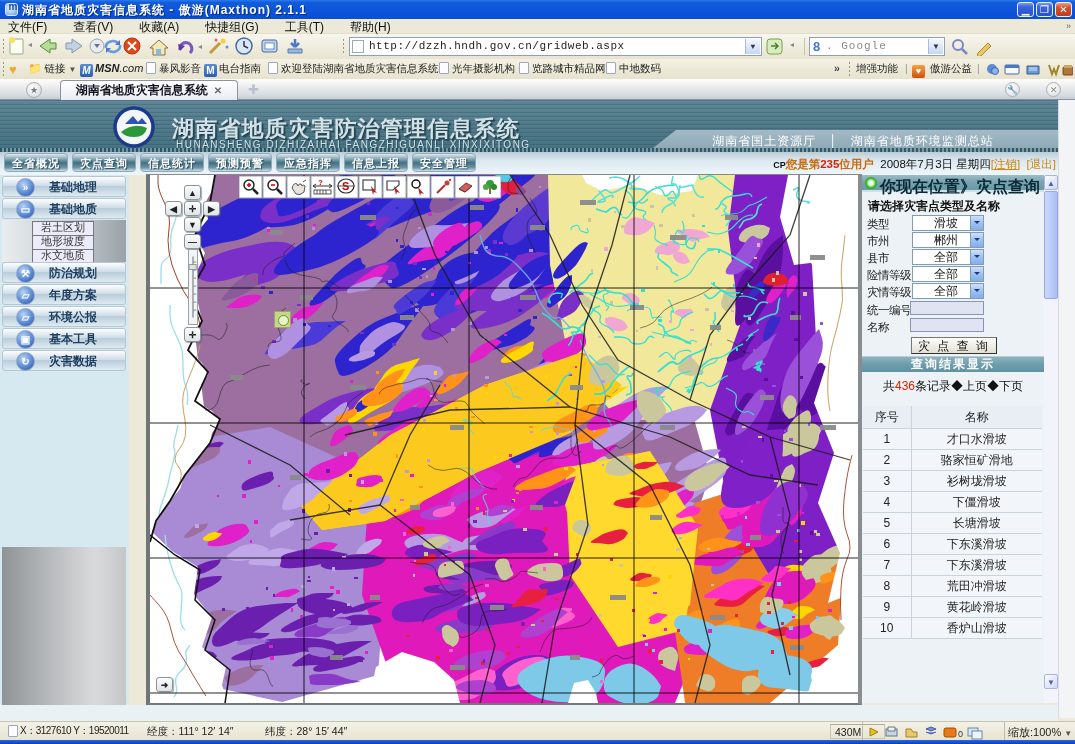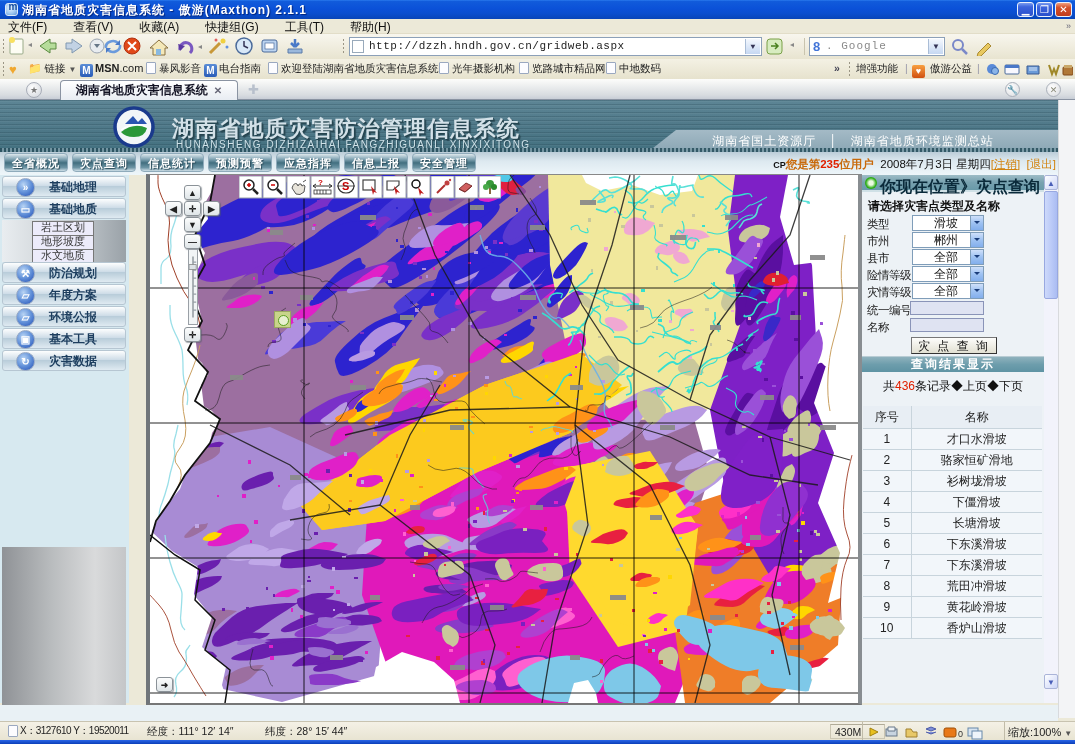--- a/index.html
+++ b/index.html
@@ -1,20 +1,20 @@
 <!DOCTYPE html>
 <html><head><meta charset="utf-8">
 <style>
 *{margin:0;padding:0;box-sizing:border-box;}
 html,body{width:1075px;height:744px;overflow:hidden;font-family:"Liberation Sans",sans-serif;}
 body{position:relative;background:#ece9d8;}
 .abs{position:absolute;}
 
 
-#titlebar{left:0;top:0;width:1075px;height:19px;background:linear-gradient(180deg,#2a7aee 0%,#115bdb 8%,#0b51d8 45%,#0a4ecf 70%,#0845b8 100%);color:#fff;}
+#titlebar{left:0;top:0;width:1075px;height:33px;background:linear-gradient(180deg,#2a7aee 0%,#115bdb 8%,#0b51d8 45%,#0a4ecf 70%,#0845b8 100%);color:#fff;}
 #titlebar .ttxt{position:absolute;left:22px;top:2px;font-size:12px;font-weight:bold;letter-spacing:1px;text-shadow:1px 1px 1px #00237a;white-space:nowrap;}
 .mxicon{position:absolute;left:5px;top:3px;width:13px;height:13px;border-radius:3px;background:radial-gradient(circle at 40% 35%,#eaf4ff,#9cc6f0 60%,#5b93d8);border:1px solid #dce9f8;}
 .mxicon:after{content:"m";position:absolute;left:2.5px;top:-3px;color:#1b4fa0;font-size:10px;font-weight:bold;}
 .wbtn{position:absolute;top:2px;width:17px;height:15px;border-radius:3px;border:1px solid #e8f0fc;color:#fff;font-size:10px;text-align:center;line-height:13px;}
 .wmin,.wmax{background:linear-gradient(180deg,#7a9bf0 0%,#3c64dd 30%,#2a50cc 100%);}
 .wclose{background:linear-gradient(180deg,#f0a080 0%,#d4512a 35%,#c03c1c 100%);}
 
 
 #menubar{left:0;top:19px;width:1075px;height:15px;background:#ece9d8;font-size:12px;color:#111;border-bottom:1px solid #e2ddc8;}
 #menubar span{margin-right:26px;}
@@ -194,21 +194,21 @@
     <circle cx="8" cy="8" r="5" fill="none" stroke="#7a88c8" stroke-width="2"></circle>
       <path d="M12 12 l5 5" stroke="#7a88c8" stroke-width="2.5"></path>
     <path d="M28 16 l10 -10 3 3 -10 10 -4 1 z" fill="#e8c860" stroke="#a88830"></path>
   </svg>
 </div>
 
 <div class="abs" id="linksbar">
   <div class="grip" style="left:2px;top:2px;"></div>
   <div class="litem" style="left:9px;"><span style="font-size:13px;color:#f0a830;">♥</span></div>
   <div class="litem" style="left:28px;"><span style="color:#e8b848;font-size:11px;">📁</span> 链接 <span style="font-size:8px;color:#555;">▼</span></div>
-  <div class="litem" style="left:80px;font-size:11px;"><span class="mico">M</span><b>MSN</b>.com</div>
+  <div class="litem" style="left:80px;font-size:11px;font-style:italic;"><span class="mico">M</span><b>MSN</b>.com</div>
   <div class="litem" style="left:146px;"><span class="pageico"></span>暴风影音</div>
   <div class="litem" style="left:204px;"><span class="mico">M</span>电台指南</div>
   <div class="litem" style="left:268px;"><span class="pageico"></span>欢迎登陆湖南省地质灾害信息系统</div>
   <div class="litem" style="left:439px;"><span class="pageico"></span>光年摄影机构</div>
   <div class="litem" style="left:519px;"><span class="pageico"></span>览路城市精品网</div>
   <div class="litem" style="left:606px;"><span class="pageico"></span>中地数码</div>
   <div class="litem" style="left:834px;font-weight:bold;color:#445;">»</div>
   <div class="grip" style="left:848px;top:2px;"></div>
   <div class="litem" style="left:856px;">增强功能</div>
   <div class="litem" style="left:905px;color:#99a;">|</div>

